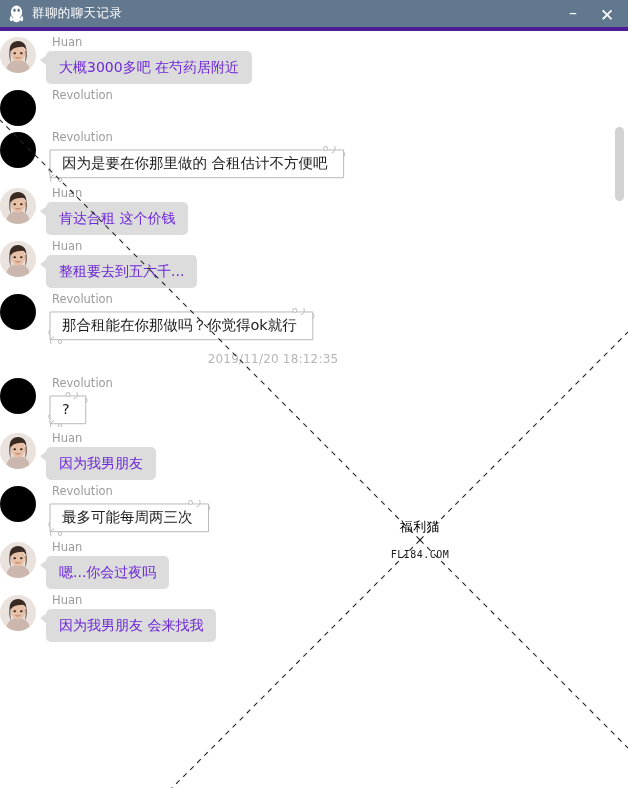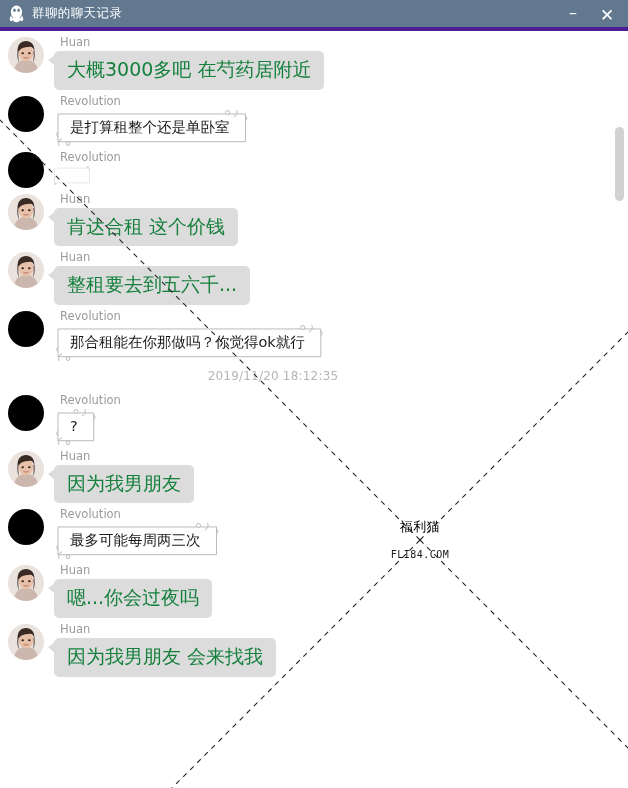--- a/index.html
+++ b/index.html
@@ -74,21 +74,21 @@
     top: 31px; left: 0;
     width: 628px;
     height: 757px;
     background: #ffffff;
     overflow: hidden;
   }
   .msg {
     position: relative;
     display: flex;
     align-items: flex-start;
-    padding-left: 8px;
+    padding-left: 0;
     margin-top: 2px;
   }
   .avatar {
     width: 36px; height: 36px;
     border-radius: 50%;
     flex: 0 0 36px;
     margin-top: 4px;
     overflow: hidden;
     position: relative;
   }
@@ -106,22 +106,22 @@
     font-size: 11.5px;
     color: #9b9b9b;
     margin: 2px 0 2px 6px;
     font-family: "DejaVu Sans", "Liberation Sans", sans-serif;
   }
   
   .bubble-grey {
     background: #dcdcdc;
     border-radius: 5px;
     padding: 8px 13px 9px 13px;
-    font-size: 19px;
-    color: #15803d;
+    font-size: 14px;
+    color: #6d28d9;
     line-height: 1.15;
     position: relative;
     font-family: "DejaVu Sans", "Liberation Sans", sans-serif;
     white-space: nowrap;
     text-align: center;
   }
   .bubble-grey::before {
     content: "";
     position: absolute;
     left: -6px; top: 4px;
@@ -256,48 +256,37 @@
         </div>
         <div class="msg-body">
           <div class="sender">Huan</div>
           <div class="bubble-grey">大概3000多吧 在芍药居附近</div>
         </div>
       </div>
       <div class="msg">
         <div class="avatar black"></div>
         <div class="msg-body">
           <div class="sender">Revolution</div>
-          <div class="bubble-outline"><span class="frame">
-              <svg viewBox="0 0 196 36" preserveAspectRatio="none">
-                <path d="M4 4 L182 4 L192 4 L192 32 L14 32 L4 32 Z" fill="#ffffff" stroke="#b9b9b9" stroke-width="1"></path>
-                <path d="M176 4 q-4 -4 0 -6 q5 -2 7 2 q2 5 -3 7" fill="none" stroke="#b9b9b9" stroke-width="1"></path>
-                <circle cx="174" cy="2.5" r="2" fill="#ffffff" stroke="#b9b9b9" stroke-width="1"></circle>
-                <path d="M12 32 q4 4 0 6 q-5 2 -7 -2 q-2 -5 3 -7" fill="none" stroke="#b9b9b9" stroke-width="1"></path>
-                <circle cx="14" cy="34" r="1.8" fill="#ffffff" stroke="#b9b9b9" stroke-width="1"></circle>
-                <path d="M4 22.32 q-3 2 0 5" fill="none" stroke="#b9b9b9" stroke-width="1"></path>
-                <path d="M192 10.799999999999999 q3 -2 0 -5" fill="none" stroke="#b9b9b9" stroke-width="1"></path>
-              </svg>
-            </span><span class="txt">是打算租整个还是单卧室</span></div>
         </div>
       </div>
       <div class="msg">
         <div class="avatar black"></div>
         <div class="msg-body">
           <div class="sender">Revolution</div>
           <div class="bubble-outline"><span class="frame">
               <svg viewBox="0 0 302 36" preserveAspectRatio="none">
                 <path d="M4 4 L288 4 L298 4 L298 32 L14 32 L4 32 Z" fill="#ffffff" stroke="#b9b9b9" stroke-width="1"></path>
                 <path d="M282 4 q-4 -4 0 -6 q5 -2 7 2 q2 5 -3 7" fill="none" stroke="#b9b9b9" stroke-width="1"></path>
                 <circle cx="280" cy="2.5" r="2" fill="#ffffff" stroke="#b9b9b9" stroke-width="1"></circle>
                 <path d="M12 32 q4 4 0 6 q-5 2 -7 -2 q-2 -5 3 -7" fill="none" stroke="#b9b9b9" stroke-width="1"></path>
                 <circle cx="14" cy="34" r="1.8" fill="#ffffff" stroke="#b9b9b9" stroke-width="1"></circle>
                 <path d="M4 22.32 q-3 2 0 5" fill="none" stroke="#b9b9b9" stroke-width="1"></path>
                 <path d="M298 10.799999999999999 q3 -2 0 -5" fill="none" stroke="#b9b9b9" stroke-width="1"></path>
               </svg>
-            </span></div>
+            </span><span class="txt">因为是要在你那里做的 合租估计不方便吧</span></div>
         </div>
       </div>
       <div class="msg">
         <div class="avatar photo">
           <svg viewBox="0 0 36 36" width="36" height="36" aria-hidden="true">
             <defs>
               <clipPath id="cl">
                 <circle cx="18" cy="18" r="18"></circle>
               </clipPath>
             </defs>

